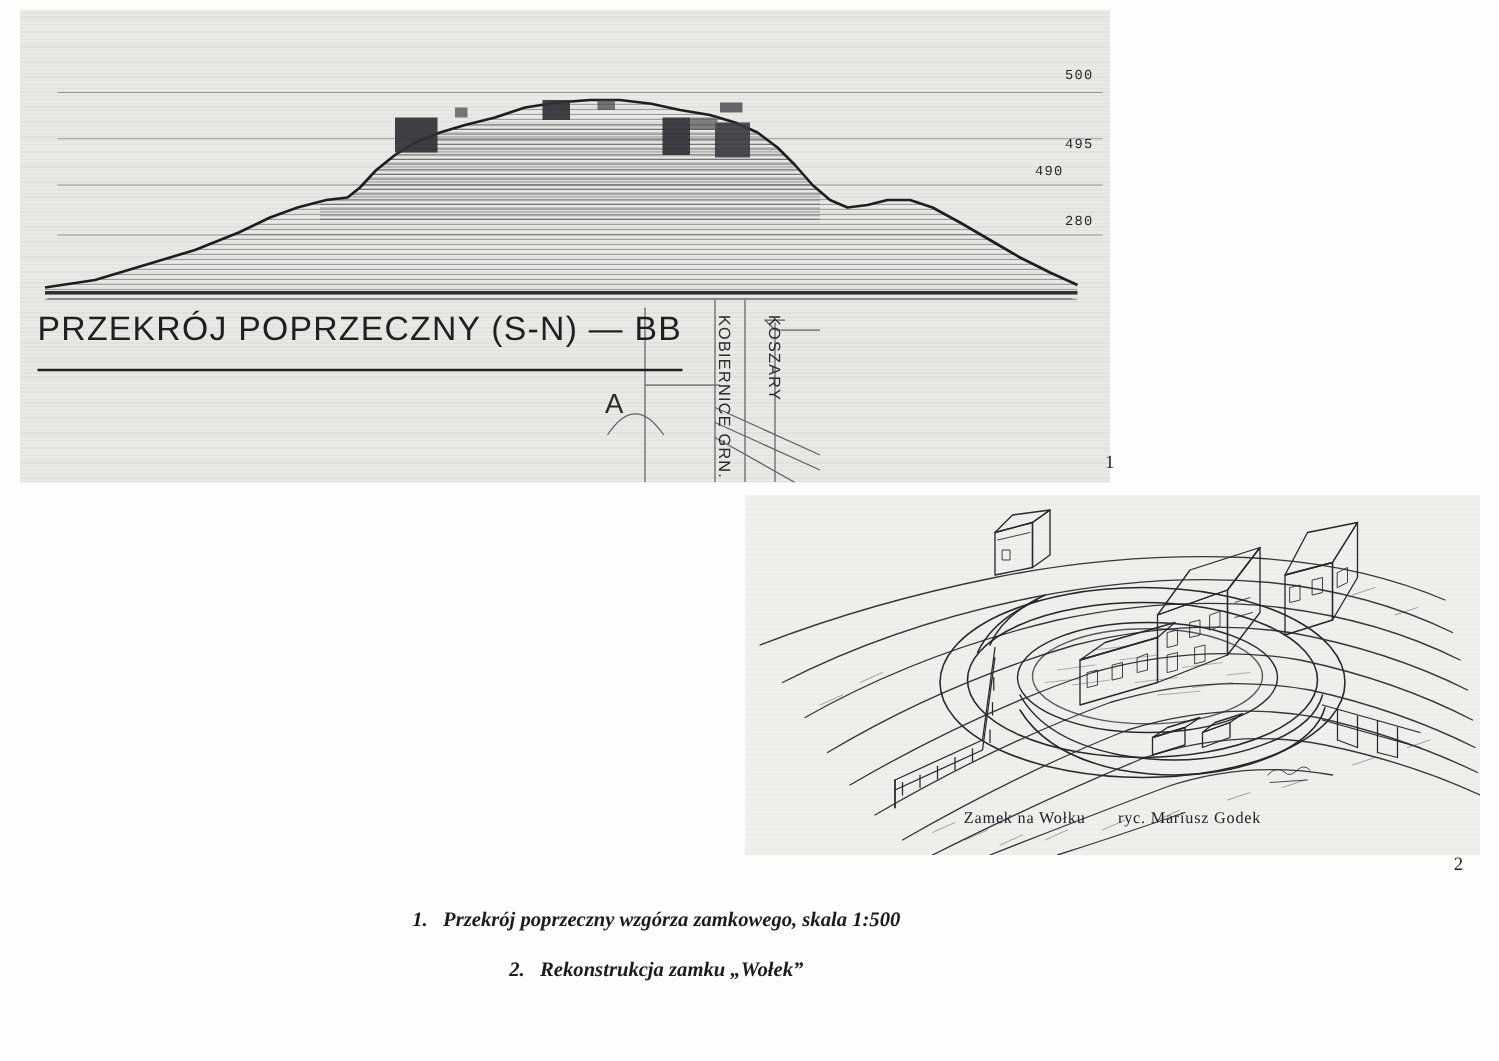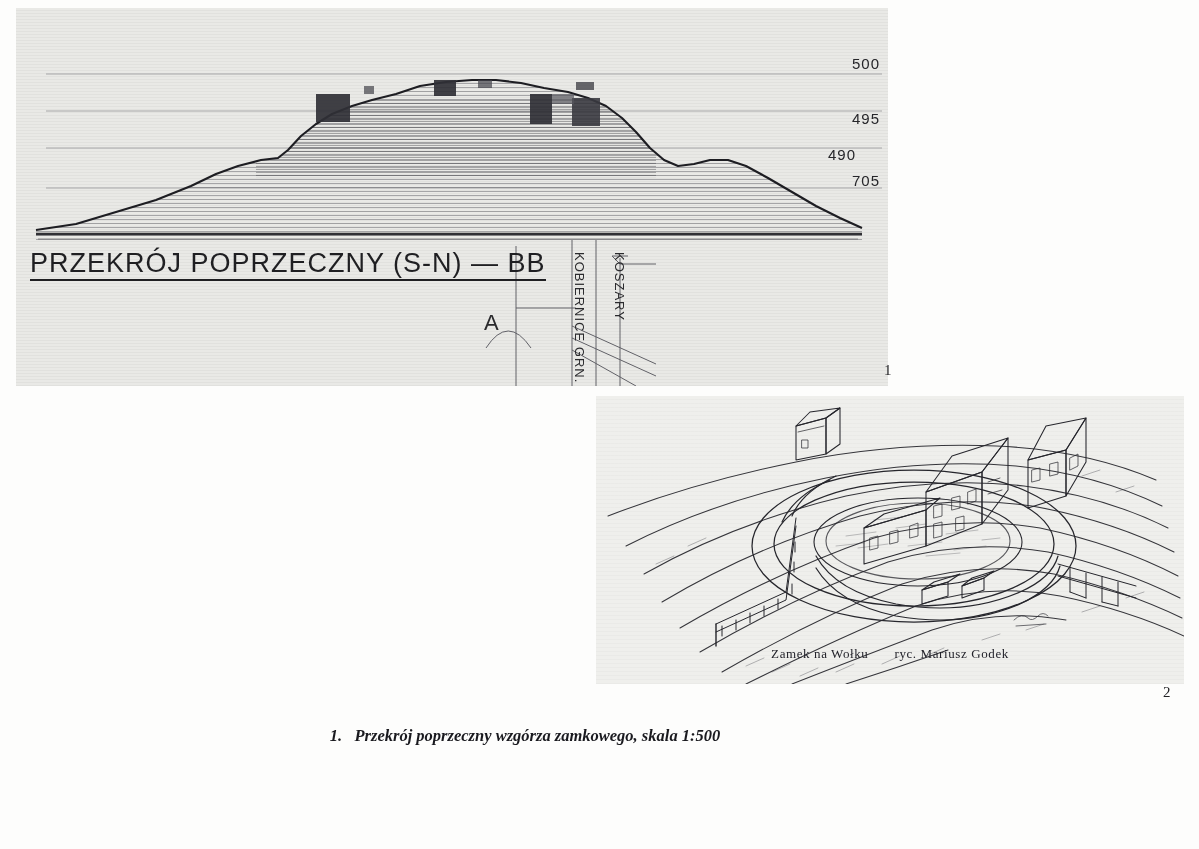--- a/index.html
+++ b/index.html
@@ -30,40 +30,40 @@
     position: absolute;
     inset: 0;
     background:
       repeating-linear-gradient(0deg, rgba(0,0,0,0.035) 0px, rgba(0,0,0,0.035) 1px, rgba(0,0,0,0) 1px, rgba(0,0,0,0) 3px);
     pointer-events: none;
   }
   #figure-one svg { position: absolute; left: 0; top: 0; }
 
   .elev-label {
     position: absolute;
-    font-family: Liberation Sans, sans-serif;
-    font-size: 15px;
+    font-family: Liberation Mono, monospace;
+    font-size: 11px;
     letter-spacing: 1px;
     color: #26262a;
     text-align: left;
   }
 
   .fig1-title {
     position: absolute;
     left: 14px;
     top: 240px;
     font-family: "Liberation Sans", sans-serif;
     font-size: 27px;
     letter-spacing: 1.0px;
     color: #1f1f22;
     white-space: nowrap;
   }
   .fig1-title .underlined {
     border-bottom: 2px solid #1f1f22;
-    padding-bottom: 1px;
+    padding-bottom: 17px;
   }
 
   .vert-label {
     position: absolute;
     font-family: "Liberation Sans", sans-serif;
     font-size: 13px;
     letter-spacing: 1px;
     color: #2a2a2d;
     writing-mode: vertical-rl;
     text-orientation: mixed;
@@ -197,22 +197,22 @@
       <path d="M556,318 L640,356"></path>
       <path d="M556,330 L640,368"></path>
       <path d="M556,342 L620,378"></path>
       <path d="M604,256 L596,248 L612,248"></path>
       <path d="M604,256 L640,256"></path>
     </g>
   </svg>
 
   <div class="elev-label" style="left:836px; top:47px;">500</div>
   <div class="elev-label" style="left:836px; top:86px;margin-top:16px;">495</div>
-  <div class="elev-label" style="left:812px; top:124px;margin-top:14px;">490</div>
-  <div class="elev-label" style="left:836px; top:164px;">705</div>
+  <div class="elev-label" style="left:812px; top:124px;">490</div>
+  <div class="elev-label" style="left:836px; top:164px;">280</div>
 
   <div class="fig1-title">
     <span class="underlined">PRZEKRÓJ POPRZECZNY (S-N) — </span><span class="underlined">BB</span>
   </div>
 
   <div class="vert-label" style="left:596px; top:244px;">KOSZARY</div>
   <div class="vert-label" style="left:556px; top:244px;">KOBIERNICE GRN.</div>
 
   <div class="marker-a" style="left:468px; top:302px;">A</div>
 </div>
@@ -367,13 +367,14 @@
   <div class="fig2-caption">
     <span>Zamek  na  Wołku</span><span class="sp"></span><span>ryc. Mariusz Godek</span>
   </div>
 </div>
 
 <div class="fig-number" style="left:1163px; top:684px;">2</div>
 
 <div id="caption-block">
   <span class="cap-line">1.   Przekrój poprzeczny wzgórza zamkowego, skala 1:500</span>
   <span class="gap"></span>
+  <span class="cap-line">2.   Rekonstrukcja zamku „Wołek”</span>
 </div>
 
 </body></html>

